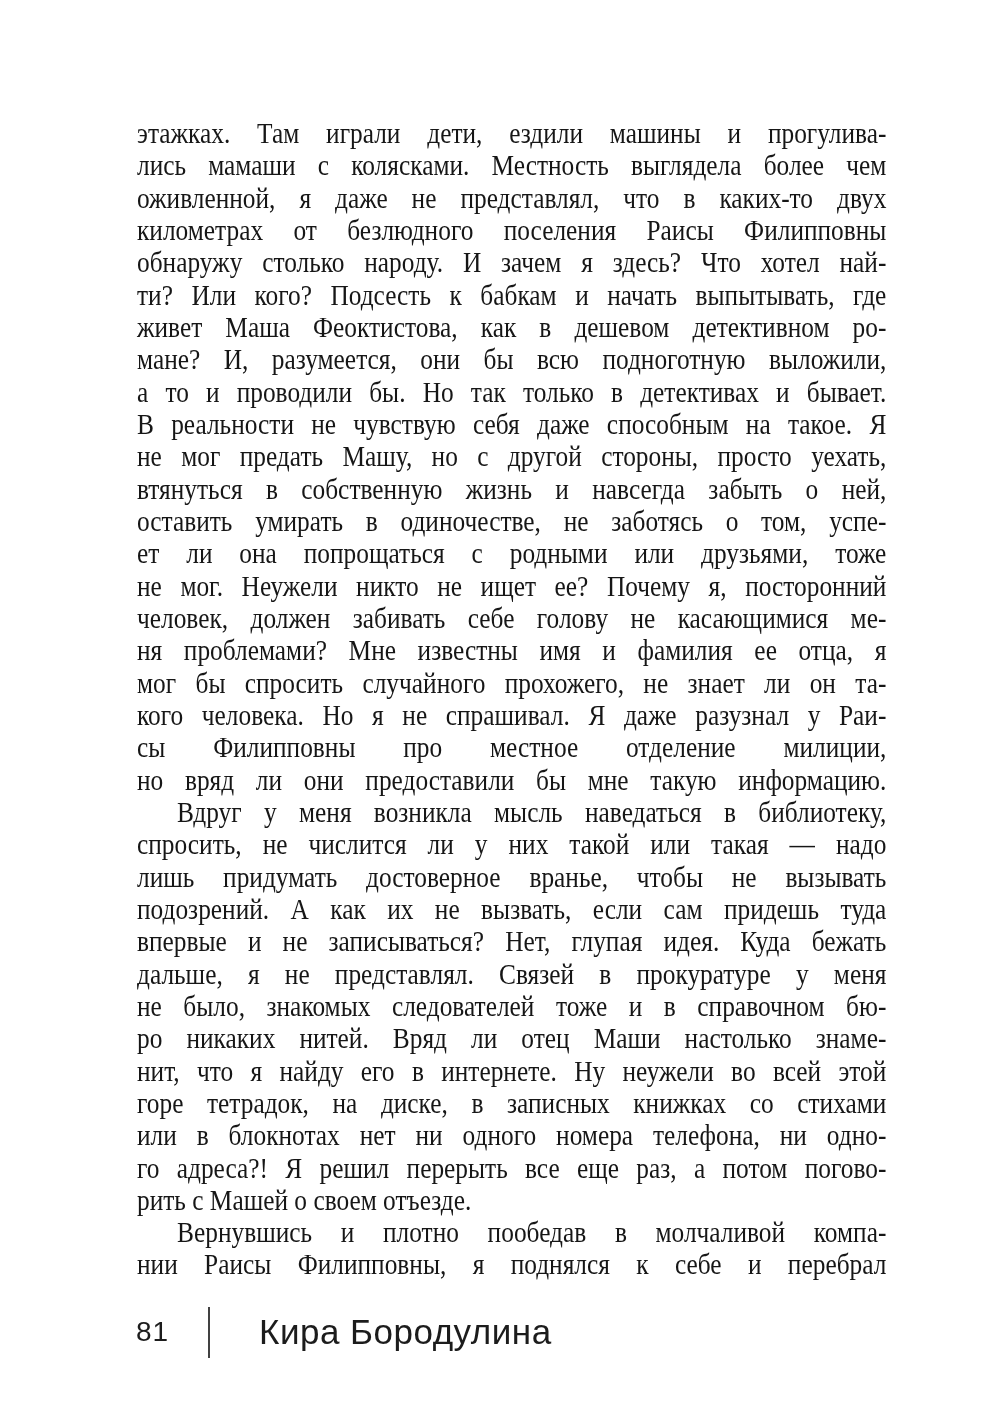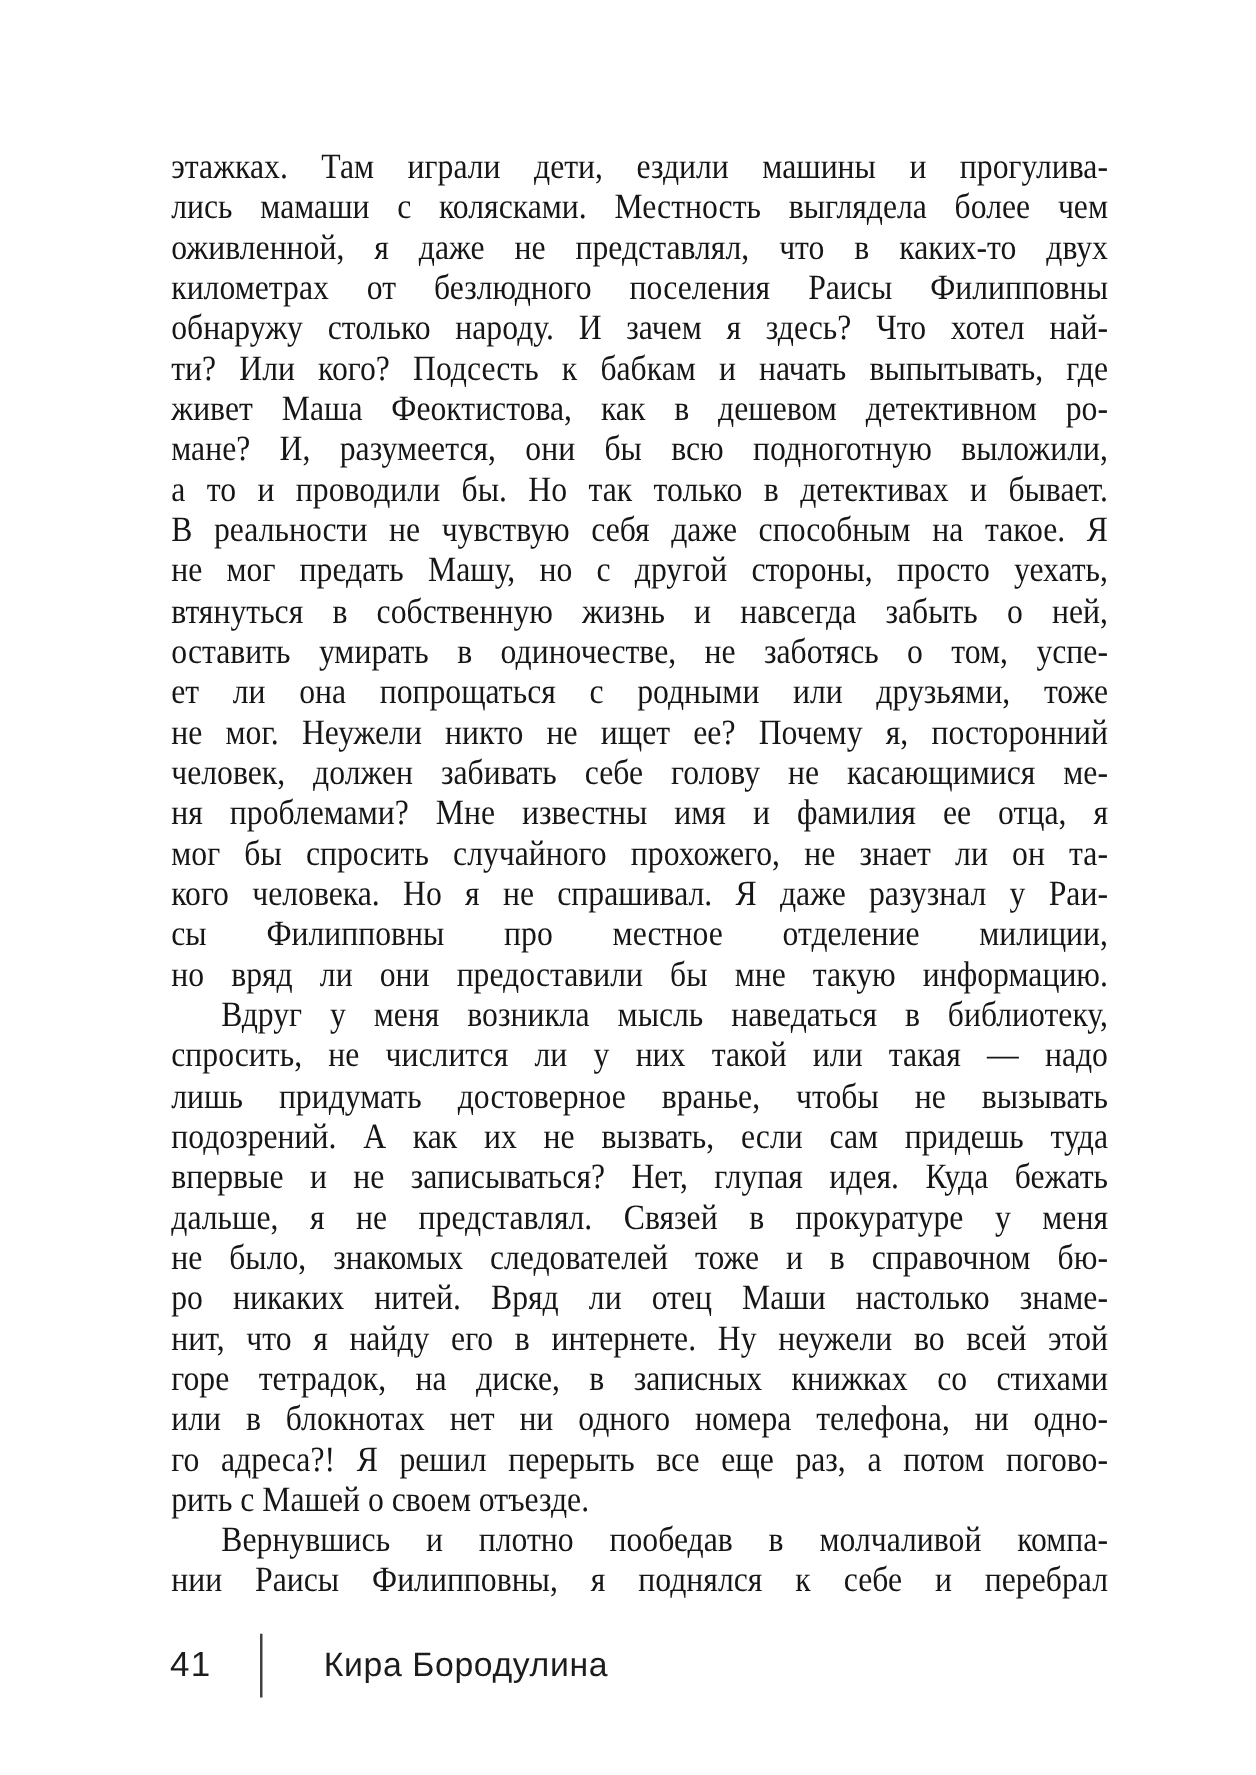--- a/index.html
+++ b/index.html
@@ -56,21 +56,21 @@
     left: 189px;
     top: 1307px;
     width: 2px;
     height: 51px;
     background: #414141;
   }
   .footer-author {
     position: absolute;
     left: 240px;
     top: 1312px;
-    font-size: 27px;
+    font-size: 35px;
     line-height: 40px;
     letter-spacing: 0.5px;
   }
 </style>
 </head>
 <body style="background: rgb(255, 255, 255);">
 
 <div class="page">
 
   <div class="textblock" style="color: rgb(22, 22, 22);">
@@ -106,18 +106,18 @@
       <div class="line">нит, что я найду его в интернете. Ну неужели во всей этой</div>
       <div class="line">горе тетрадок, на диске, в записных книжках со стихами</div>
       <div class="line">или в блокнотах нет ни одного номера телефона, ни одно-</div>
       <div class="line">го адреса?! Я решил перерыть все еще раз, а потом погово-</div>
       <div class="line end">рить с Машей о своем отъезде.</div>
       <div class="line indent">Вернувшись и плотно пообедав в молчаливой компа-</div>
       <div class="line">нии Раисы Филипповны, я поднялся к себе и перебрал</div>
     </div>
 
   <div class="footer" style="color: rgb(28, 28, 28);">
-    <div class="footer-pagenum">41</div>
+    <div class="footer-pagenum">81</div>
     <div class="footer-divider" style="background: rgb(65, 65, 65);"></div>
     <div class="footer-author">Кира Бородулина</div>
   </div>
 
 </div>
 
 </body></html>

